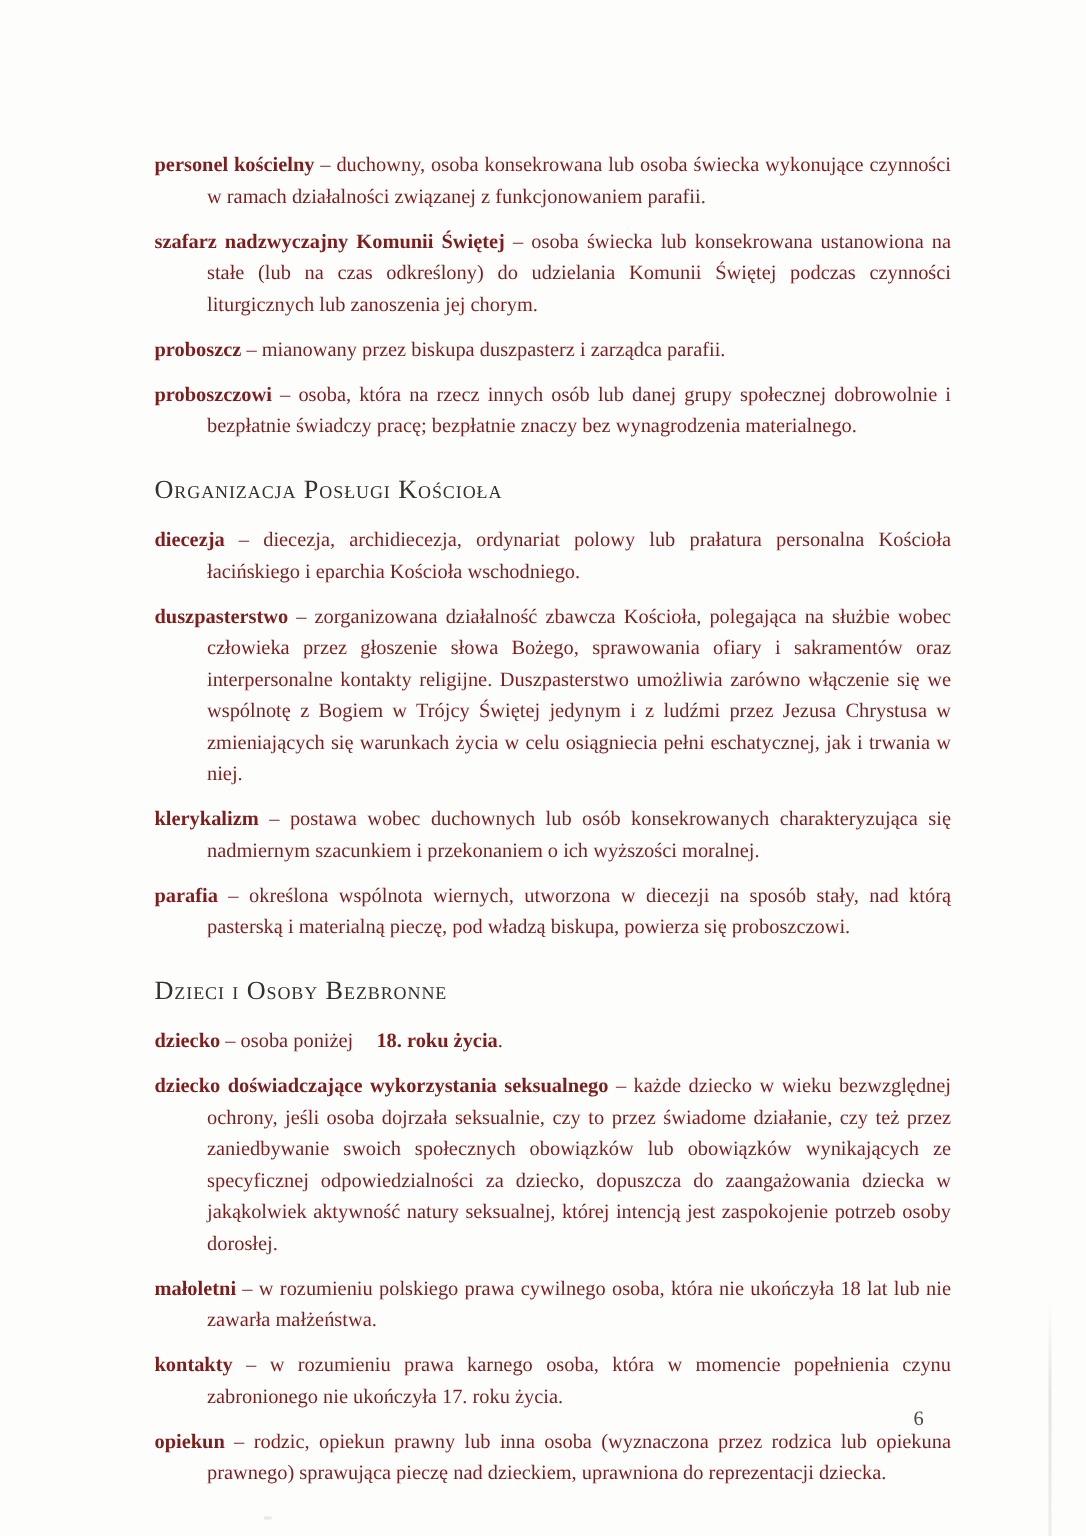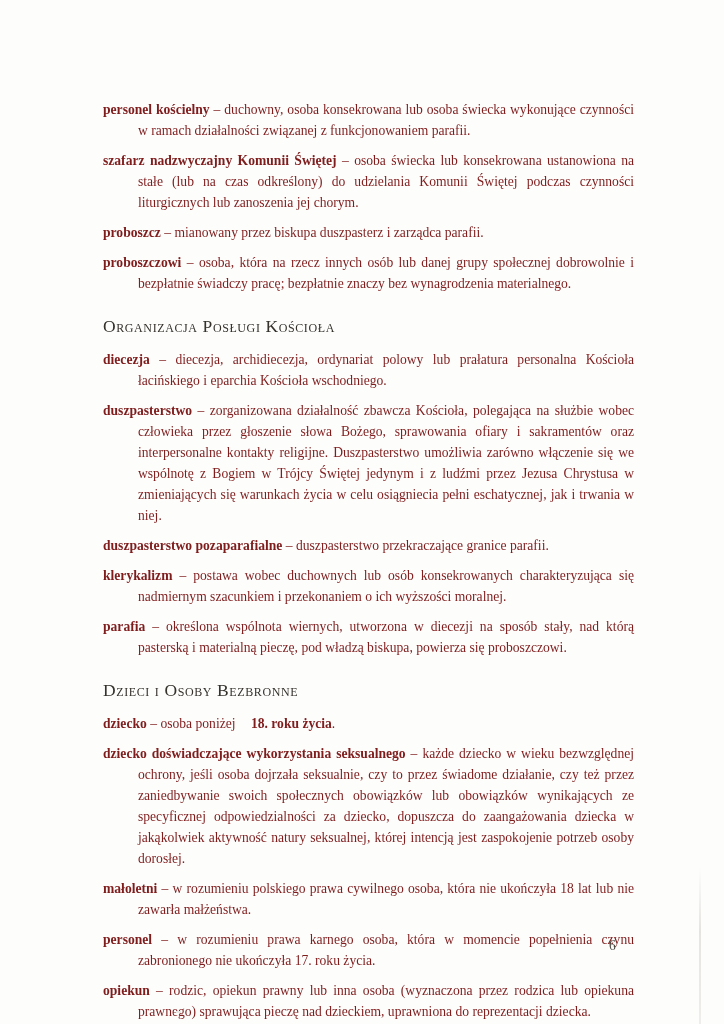--- a/index.html
+++ b/index.html
@@ -75,27 +75,26 @@
 <body>
 
 <main class="page">
     <p class="entry"><span class="term">personel kościelny</span><span> – </span><span class="">duchowny, osoba konsekrowana lub osoba świecka wykonujące czynności w ramach działalności związanej z funkcjonowaniem parafii.</span></p>
     <p class="entry"><span class="term">szafarz nadzwyczajny Komunii Świętej</span><span> – </span><span class="">osoba świecka lub konsekrowana ustanowiona na stałe (lub na czas odkreślony) do udzielania Komunii Świętej podczas czynności liturgicznych lub zanoszenia jej chorym.</span></p>
     <p class="entry"><span class="term">proboszcz</span><span> – </span><span class="">mianowany przez biskupa duszpasterz i zarządca parafii.</span></p>
     <p class="entry"><span class="term">proboszczowi</span><span> – </span><span class="">osoba, która na rzecz innych osób lub danej grupy społecznej dobrowolnie i bezpłatnie świadczy pracę; bezpłatnie znaczy bez wynagrodzenia materialnego.</span></p>
     <h2 class="section-heading">Organizacja Posługi Kościoła</h2>
     <p class="entry"><span class="term">diecezja</span><span> – </span><span class="">diecezja, archidiecezja, ordynariat polowy lub prałatura personalna Kościoła łacińskiego i eparchia Kościoła wschodniego.</span></p>
     <p class="entry"><span class="term">duszpasterstwo</span><span> – </span><span class="">zorganizowana działalność zbawcza Kościoła, polegająca na służbie wobec człowieka przez głoszenie słowa Bożego, sprawowania ofiary i sakramentów oraz interpersonalne kontakty religijne. Duszpasterstwo umożliwia zarówno włączenie się we wspólnotę z Bogiem w Trójcy Świętej jedynym i z ludźmi przez Jezusa Chrystusa w zmieniających się warunkach życia w celu osiągniecia pełni eschatycznej, jak i trwania w niej.</span></p>
-    <p class="entry"><span class="term">duszpasterstwo pozaparafialne</span><span> – </span><span class="">duszpasterstwo przekraczające granice parafii.</span></p>
     <p class="entry"><span class="term">klerykalizm</span><span> – </span><span class="">postawa wobec duchownych lub osób konsekrowanych charakteryzująca się nadmiernym szacunkiem i przekonaniem o ich wyższości moralnej.</span></p>
     <p class="entry"><span class="term">parafia</span><span> – </span><span class="">określona wspólnota wiernych, utworzona w diecezji na sposób stały, nad którą pasterską i materialną pieczę, pod władzą biskupa, powierza się proboszczowi.</span></p>
     <h2 class="section-heading">Dzieci i Osoby Bezbronne</h2>
     <p class="entry"><span class="term">dziecko</span><span> – </span><span class="">osoba poniżej </span><span class="bold">18. roku życia</span><span class="">.</span></p>
     <p class="entry"><span class="term">dziecko doświadczające wykorzystania seksualnego</span><span> – </span><span class="">każde dziecko w wieku bezwzględnej ochrony, jeśli osoba dojrzała seksualnie, czy to przez świadome działanie, czy też przez zaniedbywanie swoich społecznych obowiązków lub obowiązków wynikających ze specyficznej odpowiedzialności za dziecko, dopuszcza do zaangażowania dziecka w jakąkolwiek aktywność natury seksualnej, której intencją jest zaspokojenie potrzeb osoby dorosłej.</span></p>
     <p class="entry"><span class="term">małoletni</span><span> – </span><span class="">w rozumieniu polskiego prawa cywilnego osoba, która nie ukończyła 18 lat lub nie zawarła małżeństwa.</span></p>
-    <p class="entry"><span class="term">personel</span><span> – </span><span class="">w rozumieniu prawa karnego osoba, która w momencie popełnienia czynu zabronionego nie ukończyła 17. roku życia.</span></p>
+    <p class="entry"><span class="term">kontakty</span><span> – </span><span class="">w rozumieniu prawa karnego osoba, która w momencie popełnienia czynu zabronionego nie ukończyła 17. roku życia.</span></p>
     <p class="entry"><span class="term">opiekun</span><span> – </span><span class="">rodzic, opiekun prawny lub inna osoba (wyznaczona przez rodzica lub opiekuna prawnego) sprawująca pieczę nad dzieckiem, uprawniona do reprezentacji dziecka.</span></p>
   </main>
 
 <div class="page-number">6</div>
 
 <div class="scan-artifact-line"></div>
 <div class="scan-speck"></div>
 
 </body></html>

